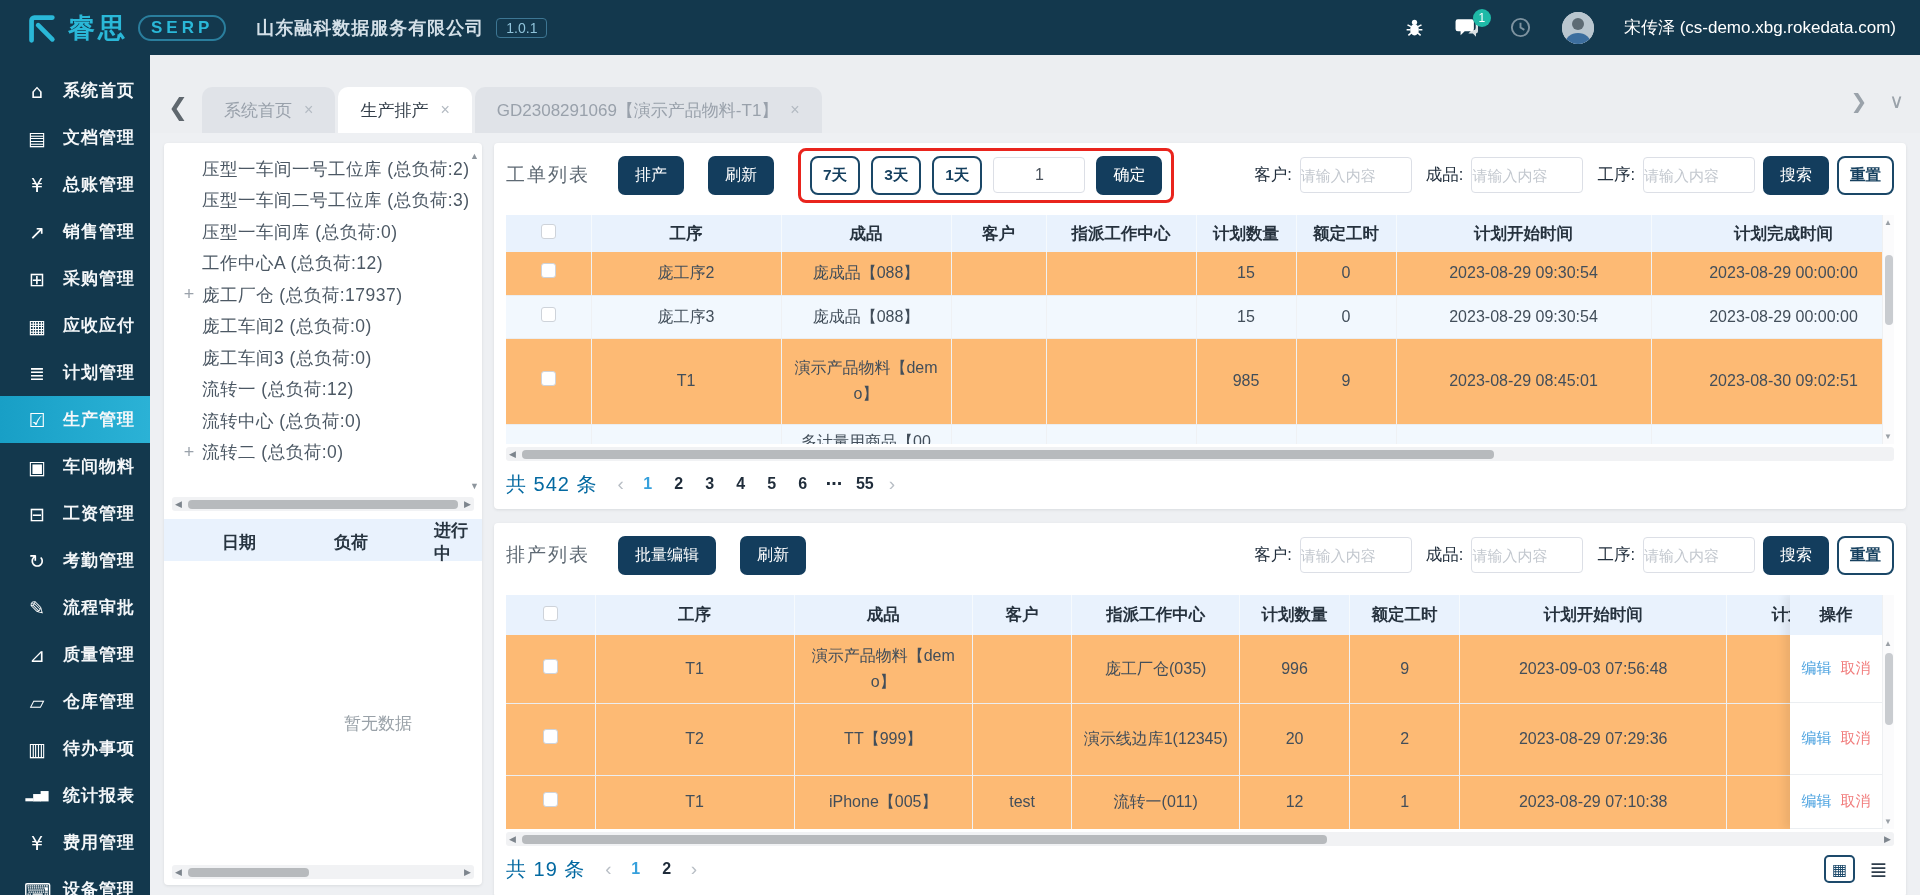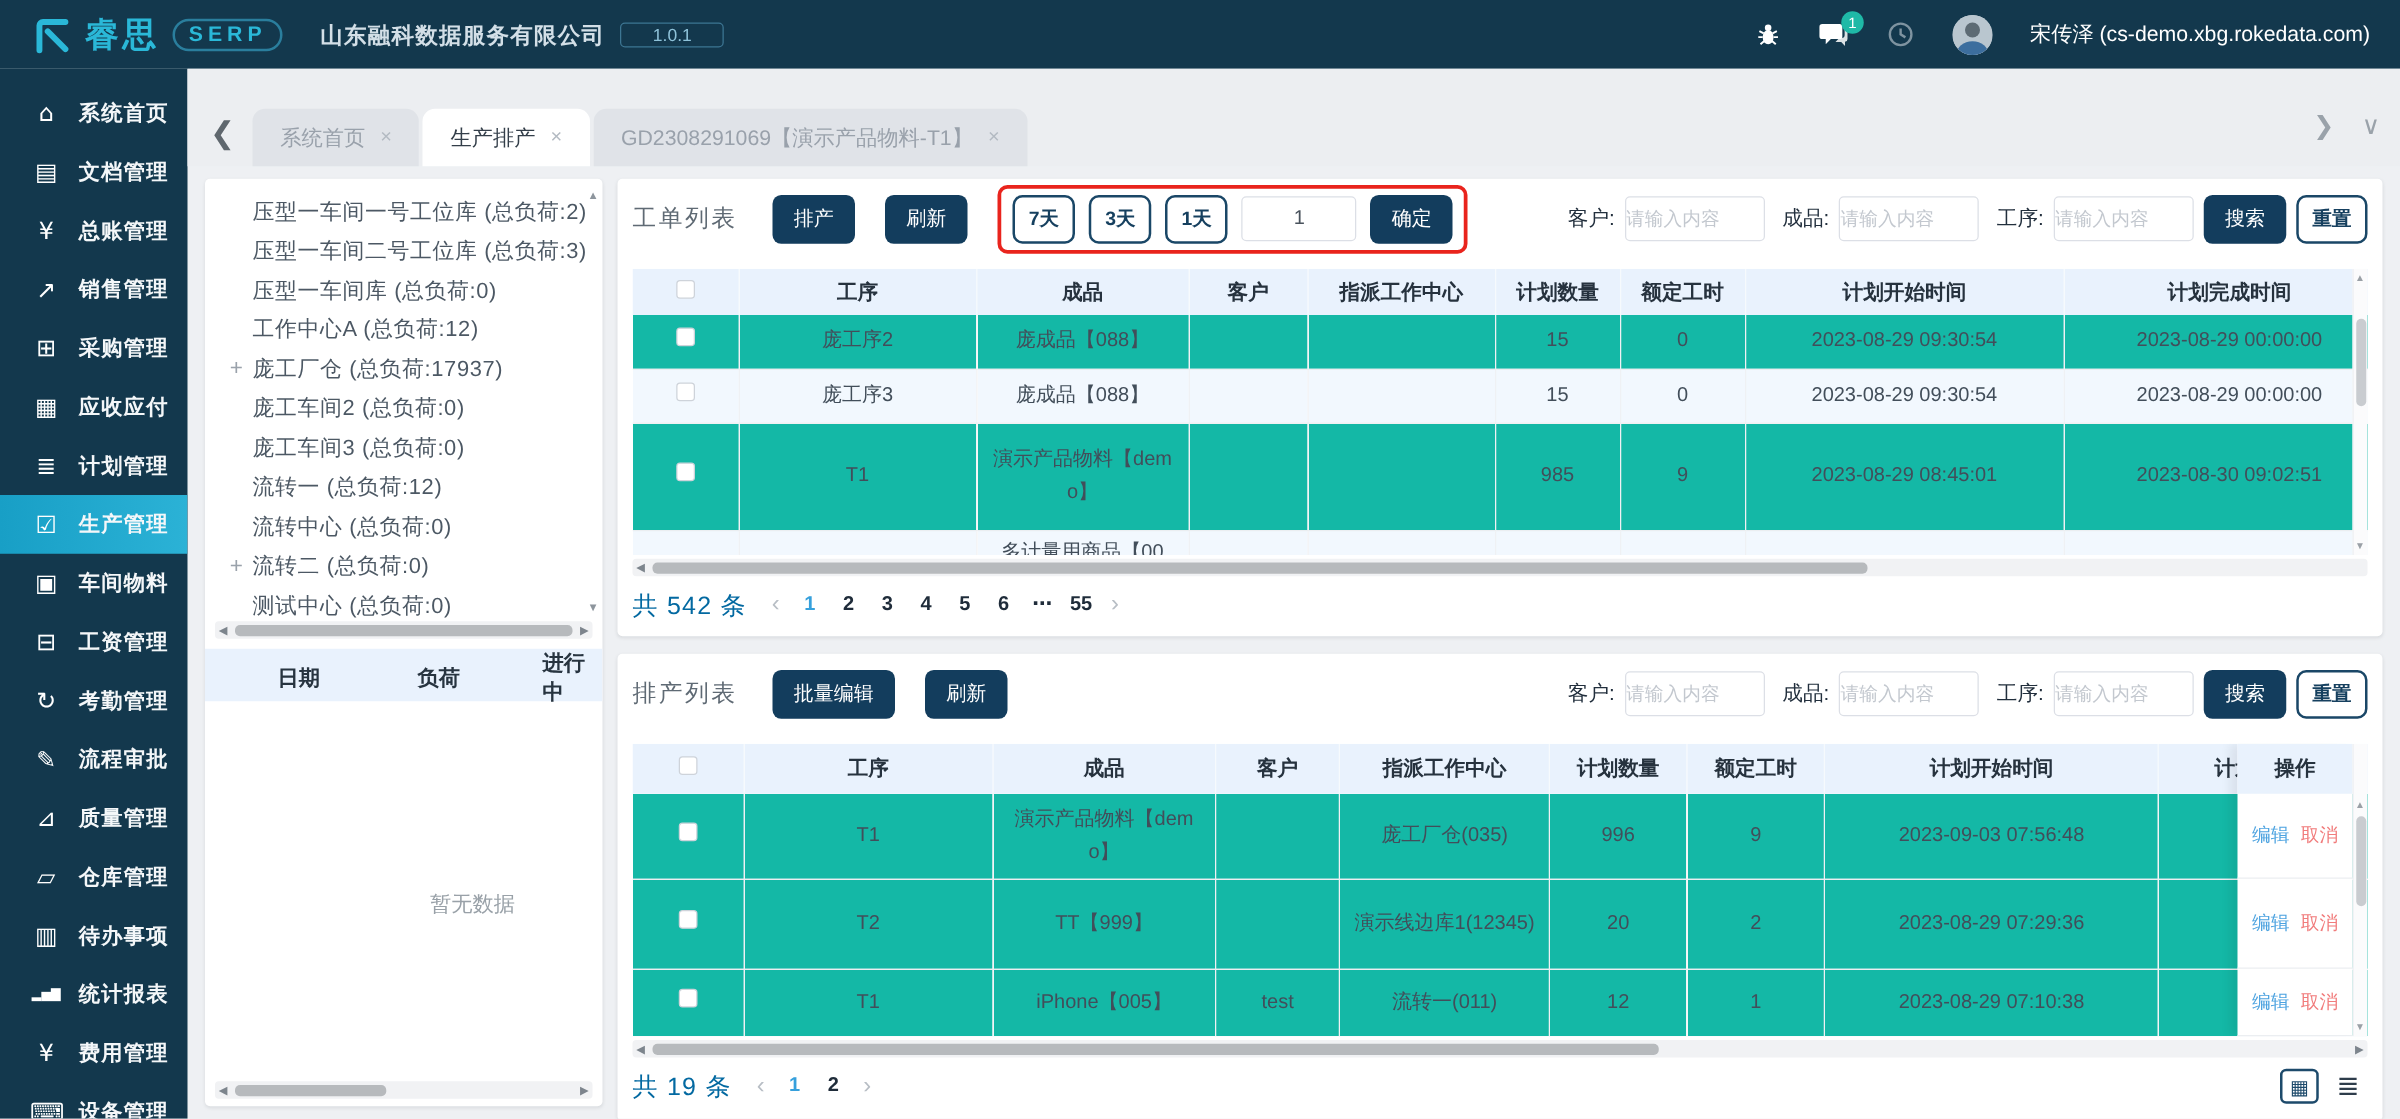--- a/index.html
+++ b/index.html
@@ -5,21 +5,21 @@
   * { box-sizing: border-box; margin: 0; padding: 0; }
   html, body { width: 1920px; height: 895px; overflow: hidden; background: #eef0f3;
     font-family: "Liberation Sans", "DejaVu Sans", sans-serif; }
 
   
   .navbar { height: 55px; background: #13384d; display: flex; align-items: center; padding: 0 24px; color: #fff; }
   .logo-svg { margin-right: 10px; }
   .brand { font-size: 27px; font-weight: bold; color: #2ab8d8; letter-spacing: 3px; }
   .serp { margin-left: 10px; border: 2px solid #2a7e9d; border-radius: 15px; padding: 1px 11px; color: #2ab8d8; font-size: 17px; font-weight: bold; letter-spacing: 4px; }
   .company { margin-left: 30px; color: #d3dfe7; font-size: 18px; font-weight: 600; letter-spacing: 1px; }
-  .version { margin-left: 12px; border: 1px solid #3d7693; border-radius: 4px; padding: 1px 25px; color: #8fc3da; font-size: 14px; }
+  .version { margin-left: 12px; border: 1px solid #3d7693; border-radius: 4px; padding: 1px 9px; color: #8fc3da; font-size: 14px; }
   .nav-right { margin-left: auto; display: flex; align-items: center; gap: 30px; }
   .nav-ic { position: relative; display: inline-flex; cursor: pointer; }
   .badge { position: absolute; top: -8px; right: -12px; background: #1fb9a7; color: #fff; font-size: 12px; font-style: normal;
     min-width: 18px; height: 18px; border-radius: 9px; display: flex; align-items: center; justify-content: center; padding: 0 4px; }
   .avatar { width: 32px; height: 32px; border-radius: 50%; overflow: hidden; background: #c3ced6; display: inline-flex; }
   .uname { font-size: 17px; color: #fff; white-space: nowrap; }
 
   
   .layout { display: flex; height: 840px; }
   .sidebar { width: 150px; background: #13384d; padding-top: 12px; overflow: hidden; flex: none; }
@@ -81,21 +81,21 @@
   .f-input::placeholder { color: #c3c8cf; }
 
   
   .twrap { position: relative; overflow: hidden; margin-top: 16px; }
   .twrap-a { height: 229px; }
   .twrap-b { height: 234px; }
   table.grid { border-collapse: collapse; table-layout: fixed; width: 1410px; }
   table.grid th { background: #e9f2fd; font-weight: 700; color: #26323e; font-size: 16.5px; border-right: 1px solid #f6fafd; }
   table.grid td { border-bottom: 1px solid #ebeef1; border-right: 1px solid #eff1f4; color: #424e5a; font-size: 16px;
     text-align: center; vertical-align: middle; padding: 4px 8px; line-height: 26px; word-break: break-all; overflow: hidden; }
-  table.grid tbody tr { background: #14b8a6; }
+  table.grid tbody tr { background: #fdba74; }
   #tableA tbody tr:nth-child(even) { background: #f2f8fe; }
   .cb { display: inline-block; width: 15px; height: 15px; border: 1px solid #ced3da; border-radius: 3px; background: #fff; cursor: pointer; }
   .vscroll { position: absolute; top: 0; right: 0; bottom: 0; width: 12px; background: #fbfbfc; border-left: 1px solid #eef0f2; }
   .vscroll .up, .vscroll .dn { position: absolute; left: 1px; font-size: 8px; color: #9aa0a6; cursor: pointer; }
   .vscroll .up { top: 3px; } .vscroll .dn { bottom: 3px; }
   .vscroll .vthumb { position: absolute; left: 2px; width: 8px; border-radius: 4px; background: #c9ccd0; cursor: pointer; }
   .ops { position: absolute; top: 0; bottom: 0; right: 12px; width: 92px; background: #fff; box-shadow: -6px 0 8px rgba(0,0,0,.07); }
   .ops .op-h { height: 40px; background: #e9f2fd; display: flex; align-items: center; justify-content: center;
     font-weight: 700; color: #26323e; font-size: 16.5px; }
   .ops .op-r { display: flex; align-items: center; justify-content: center; gap: 9px; border-bottom: 1px solid #ebeef1; font-size: 15px; }
@@ -296,24 +296,20 @@
               <span class="wc-text">流转一  (总负荷:12)</span>
             </div>
             <div class="wc-row">
               <span class="wc-plus"></span>
               <span class="wc-text">流转中心  (总负荷:0)</span>
             </div>
             <div class="wc-row">
               <span class="wc-plus">+</span>
               <span class="wc-text">流转二  (总负荷:0)</span>
             </div>
-            <div class="wc-row">
-              <span class="wc-plus"></span>
-              <span class="wc-text">测试中心  (总负荷:0)</span>
-            </div>
           </div>
         <div class="vscroll-list">
           <span class="up">▲</span>
           <span class="dn">▼</span>
         </div>
         <div class="hscroll">
           <span class="al">◀</span>
           <div class="thumb" style="left:16px; right:16px;"></div>
           <span class="ar">▶</span>
         </div>

